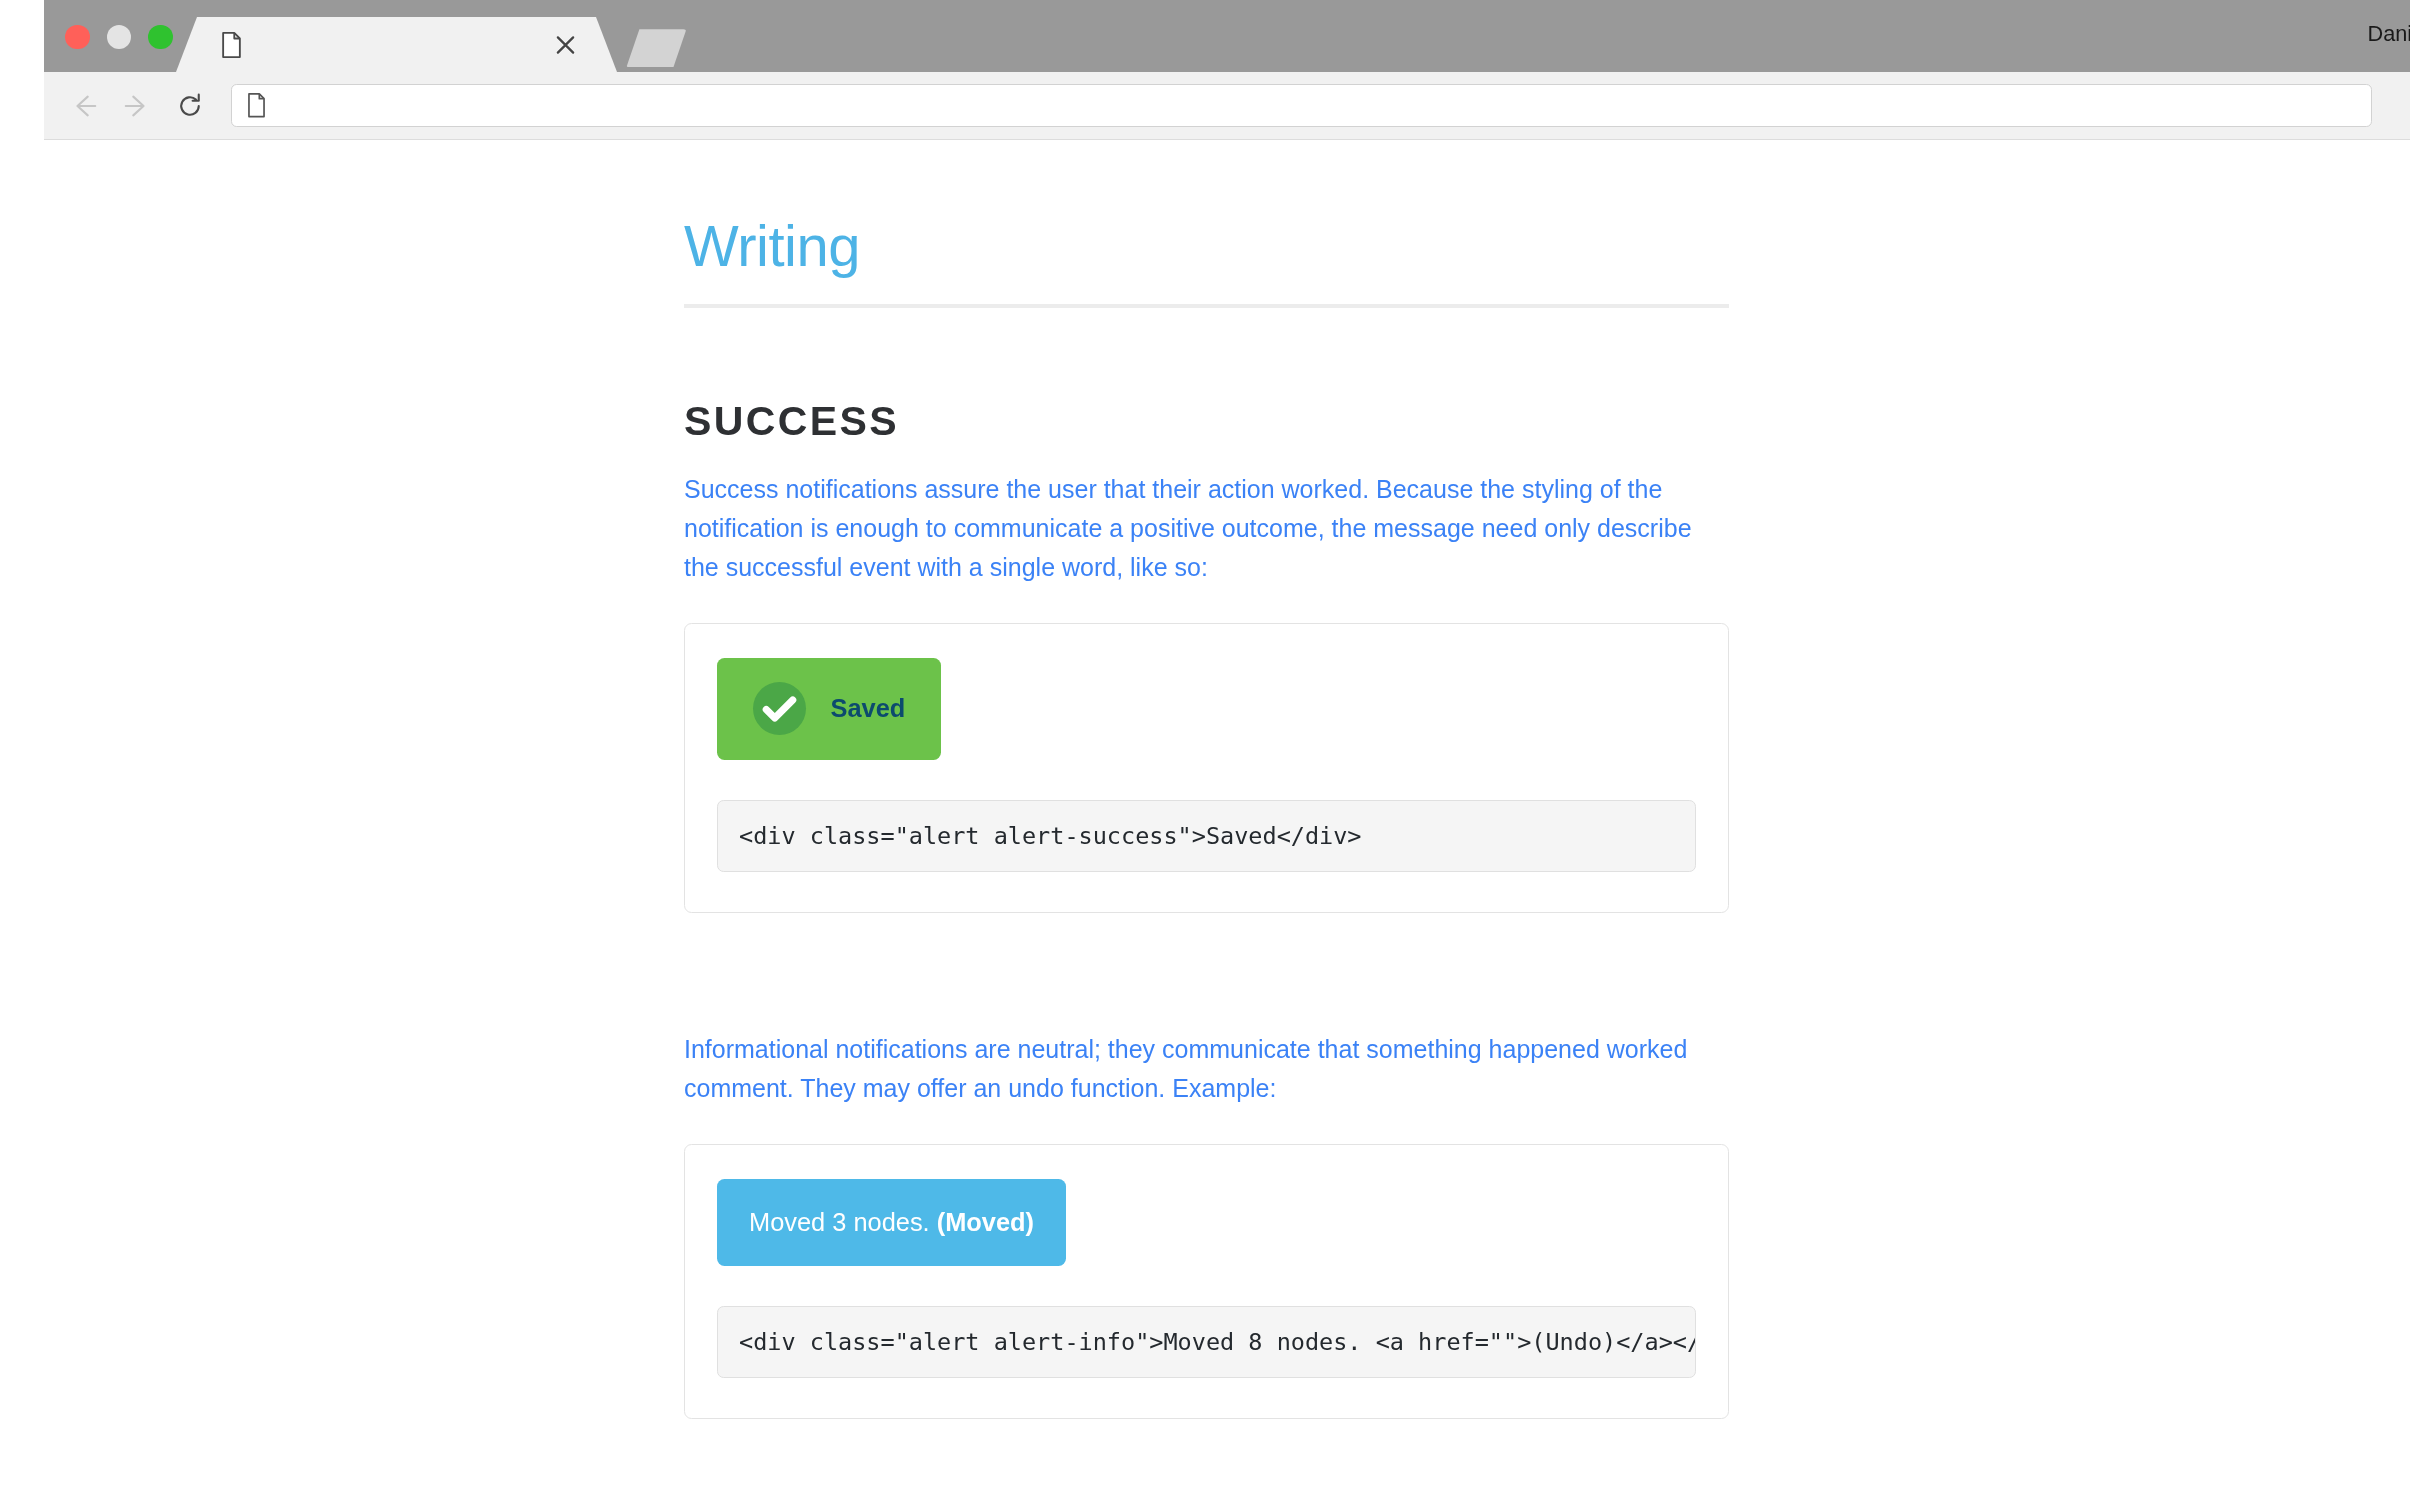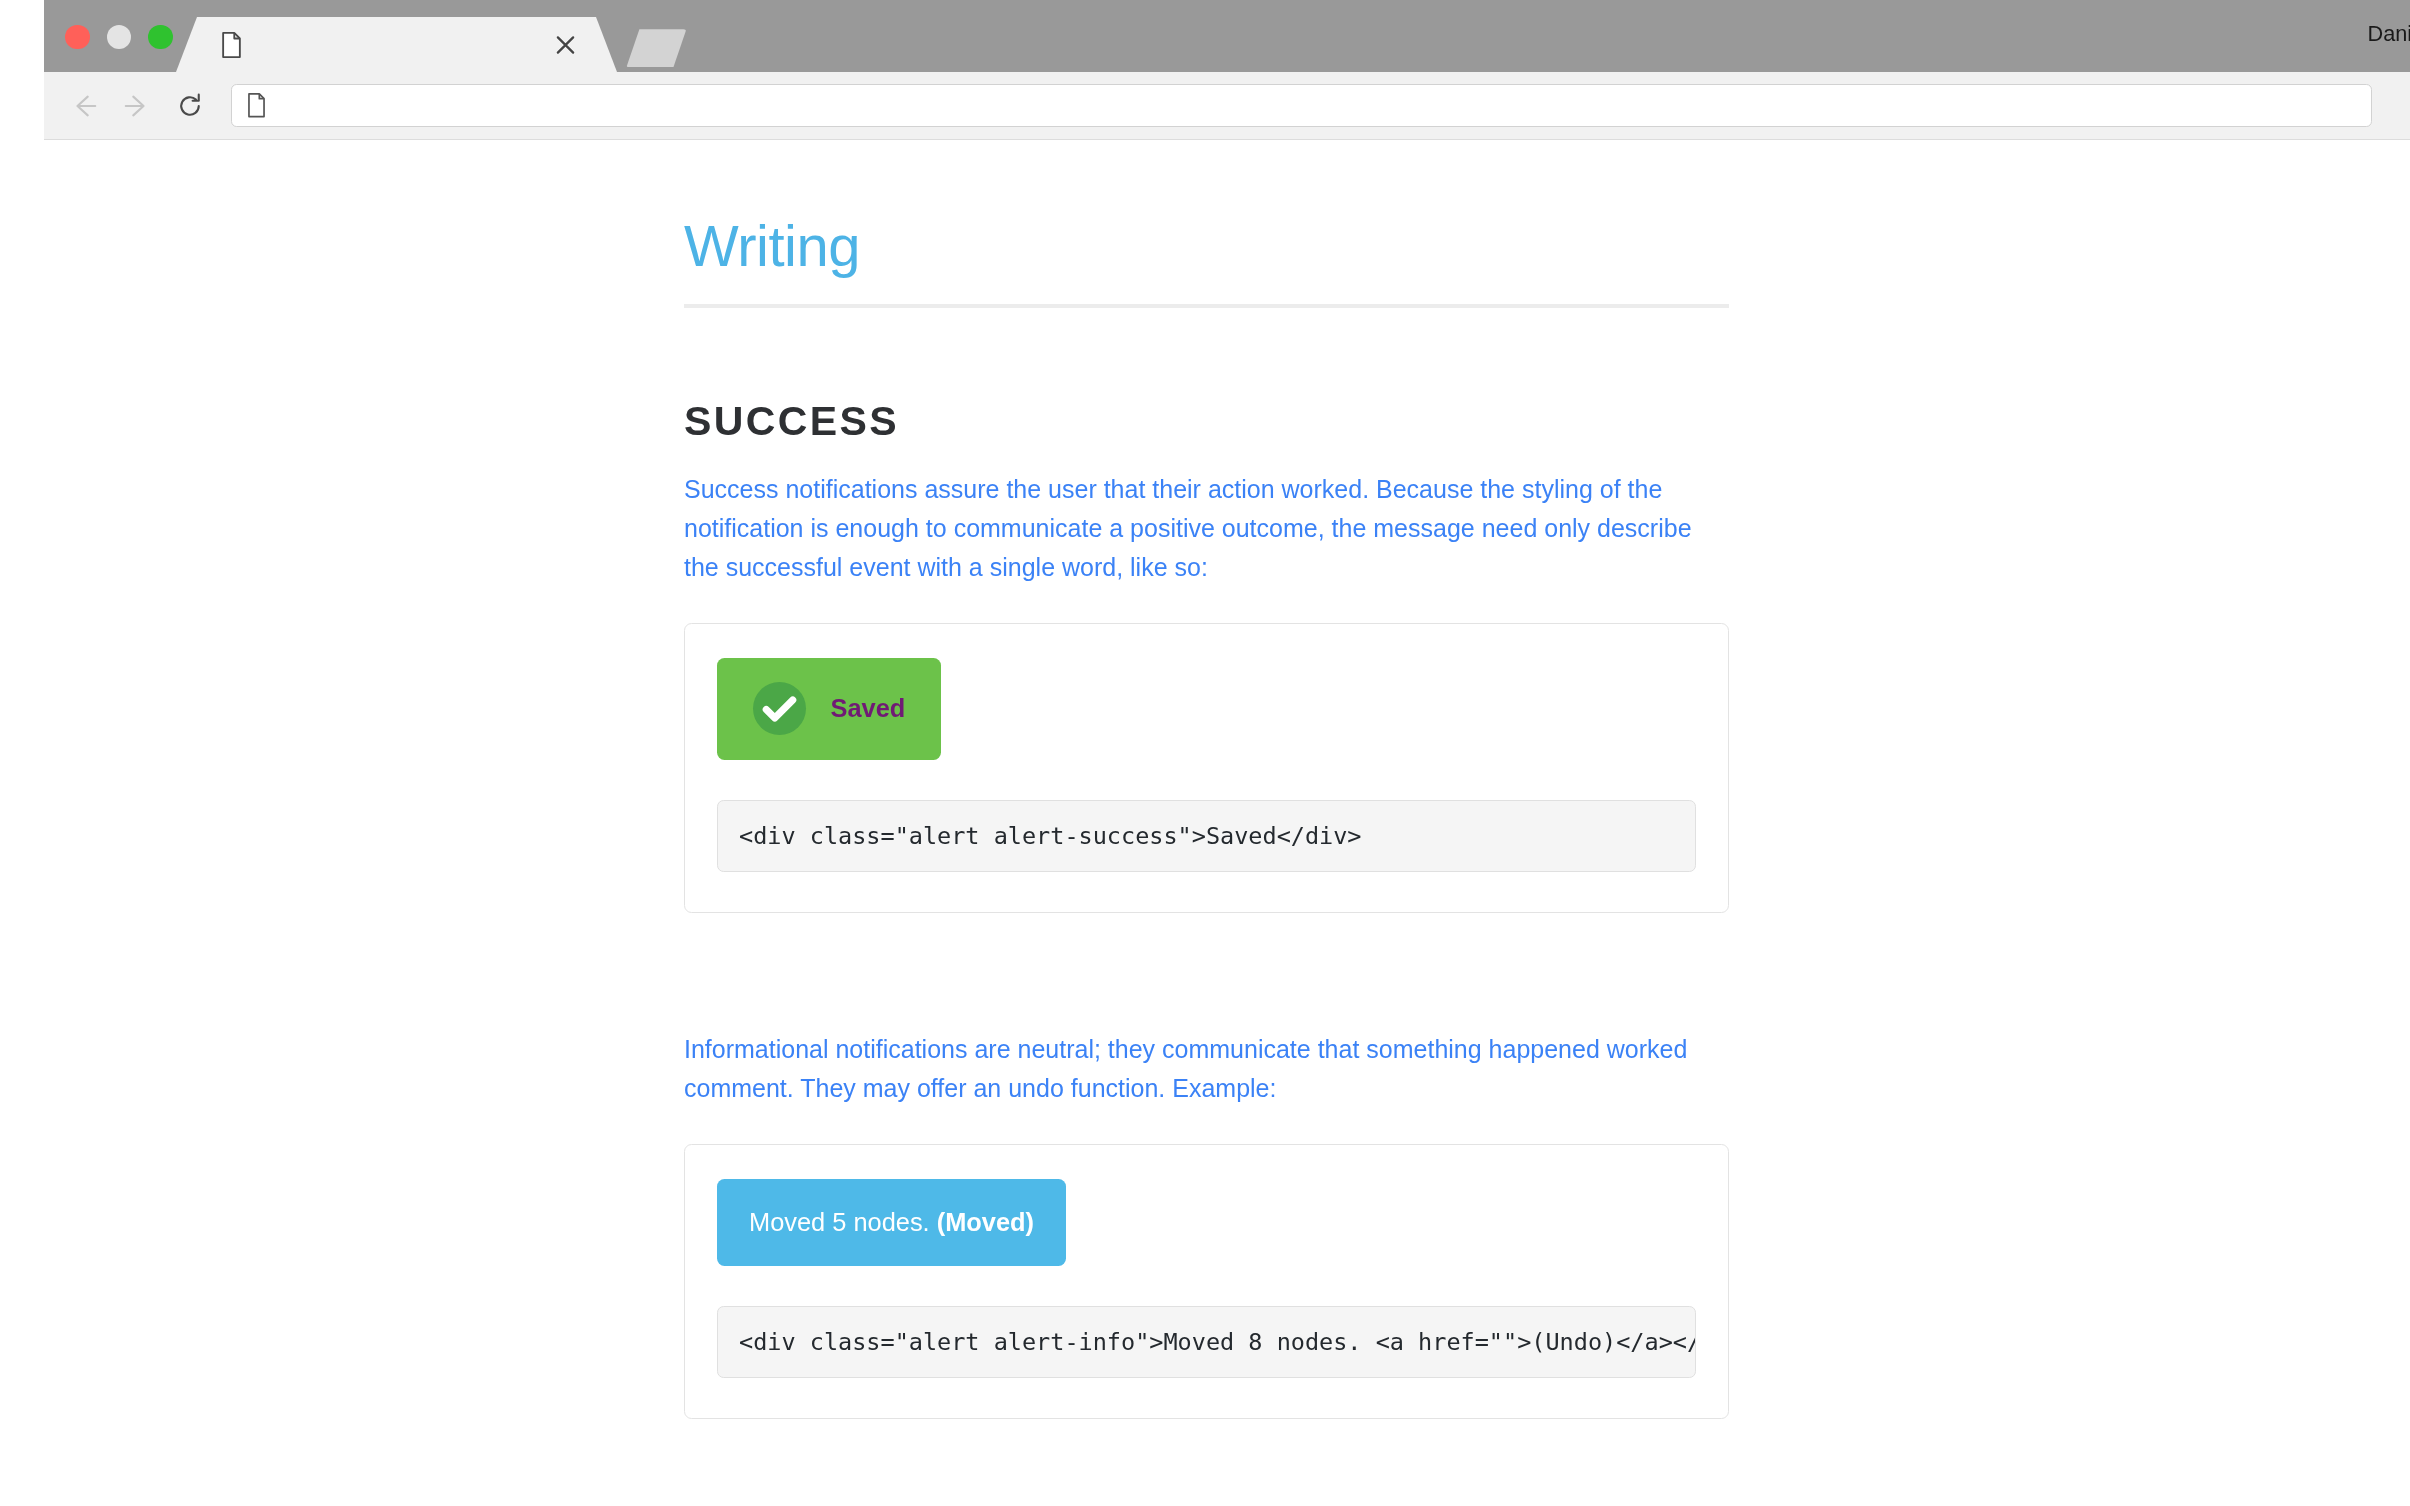--- a/index.html
+++ b/index.html
@@ -268,21 +268,21 @@
     display: flex;
     align-items: center;
     justify-content: center;
     flex: 0 0 auto;
   }
 
   .alert-success-label {
     font-size: 25.4px;
     font-weight: 700;
     margin-left: 24.5px;
-    color: #701a75;
+    color: #0c4a6e;
   }
 
   .alert-info {
     background: #4eb9e8;
     padding: 28px 32px;
     min-height: 87px;
   }
   .alert-info-text {
     font-size: 25.4px;
     font-weight: 400;
@@ -401,21 +401,21 @@
 
           <div class="code-block">&lt;div class="alert alert-success"&gt;Saved&lt;/div&gt;</div>
         </div>
       </div>
 
       <div class="section">
         <p class="section-body">Informational notifications are neutral; they communicate that something happened worked comment. They may offer an undo function. Example:</p>
 
         <div class="example-card">
           <div class="alert alert-info">
-            <span class="alert-info-text"><span>Moved 5 nodes.</span> <span class="undo">(Moved)</span></span>
+            <span class="alert-info-text"><span>Moved 3 nodes.</span> <span class="undo">(Moved)</span></span>
           </div>
 
           <div class="code-block">&lt;div class="alert alert-info"&gt;Moved 8 nodes. &lt;a href=""&gt;(Undo)&lt;/a&gt;&lt;/div&gt;</div>
         </div>
       </div>
 
     </div>
   </div>
 
 </div>

